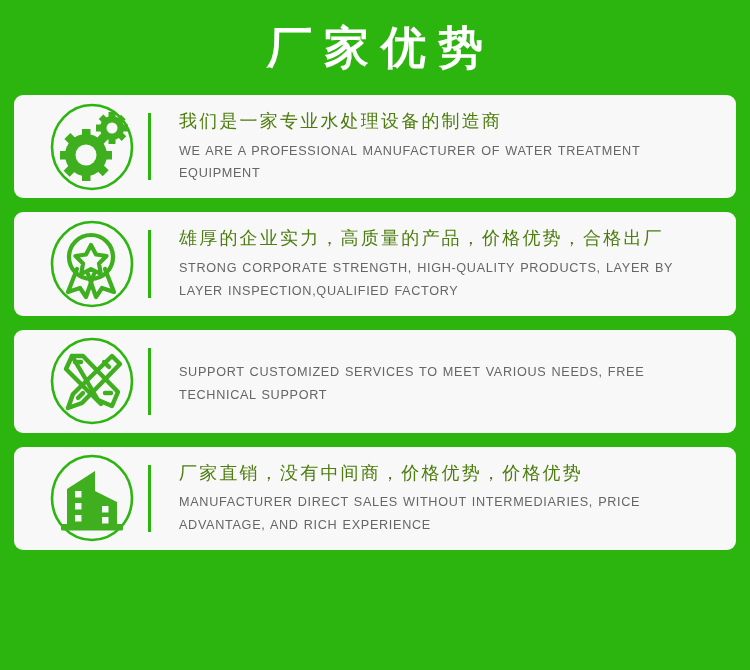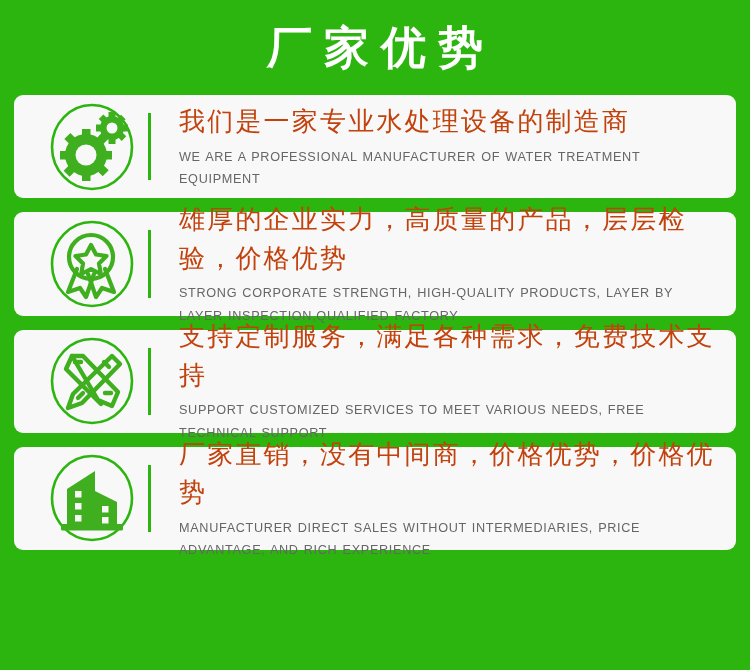--- a/index.html
+++ b/index.html
@@ -82,22 +82,22 @@
   }
 
   .card-text {
     flex: 1 1 auto;
     padding-left: 28px;
     padding-right: 6px;
     min-width: 0;
   }
 
   .cn-line {
-    color: #c2410c;
-    font-size: 26px;
+    color: #4d7c0f;
+    font-size: 18px;
     letter-spacing: 2.2px;
     line-height: 1.48;
     font-weight: normal;
     white-space: pre-line;
   }
 
   .en-line {
     color: #666666;
     font-size: 13.2px;
     letter-spacing: 0.7px;
@@ -164,21 +164,21 @@
           <g fill="none" stroke="#3faf1f" stroke-width="4.2" stroke-linejoin="round" stroke-linecap="round">
             <path d="M35 55 L26 78 L38 74 L44 83 L52 60"></path>
             <path d="M63 55 L72 78 L60 74 L54 83 L46 60"></path>
             <circle cx="49" cy="43" r="22"></circle>
             <path d="M49 31 L54 40.5 L64.5 42 L57 49.5 L58.8 60 L49 55 L39.2 60 L41 49.5 L33.5 42 L44 40.5 Z"></path>
           </g>
         </svg>
       </div>
       <div class="card-divider"></div>
       <div class="card-text">
-        <div class="cn-line">雄厚的企业实力，高质量的产品，层层检验，价格优势</div>
+        <div class="cn-line">雄厚的企业实力，高质量的产品，价格优势，合格出厂</div>
         <div class="en-line">STRONG CORPORATE STRENGTH, HIGH-QUALITY PRODUCTS, LAYER BY LAYER INSPECTION,QUALIFIED FACTORY</div>
       </div>
     </div>
 
     <div class="card">
       <div class="card-icon">
         <svg width="100" height="100" viewBox="0 0 100 100">
           <ellipse cx="50" cy="50" rx="40" ry="42" fill="none" stroke="#2db50f" stroke-width="2.6"></ellipse>
           <g fill="none" stroke="#3faf1f" stroke-width="4.4" stroke-linejoin="round" stroke-linecap="round">
             <path d="M30 25 L41 25 L76 61 L70 75 L56 69 Z"></path>
@@ -186,21 +186,20 @@
             <path d="M33 31 L39 31"></path>
             <path d="M63 62 L69 62"></path>
             <path d="M70 25 L78 33 L40 72 L26 77 L31 63 Z"></path>
             <path d="M36 67 L41 62"></path>
             <path d="M67 36 L62 31"></path>
           </g>
         </svg>
       </div>
       <div class="card-divider"></div>
       <div class="card-text">
-        <div class="cn-line">支持定制服务，满足各种需求，免费技术支持</div>
         <div class="en-line">SUPPORT CUSTOMIZED SERVICES TO MEET VARIOUS NEEDS, FREE TECHNICAL SUPPORT</div>
       </div>
     </div>
 
     <div class="card">
       <div class="card-icon">
         <svg width="100" height="100" viewBox="0 0 100 100">
           <ellipse cx="50" cy="50" rx="40" ry="42" fill="none" stroke="#2db50f" stroke-width="2.6"></ellipse>
           <g fill="#3faf1f">
             <path d="M25 41 L53 23 L53 43 L75 54 L75 76 L25 76 Z"></path>

